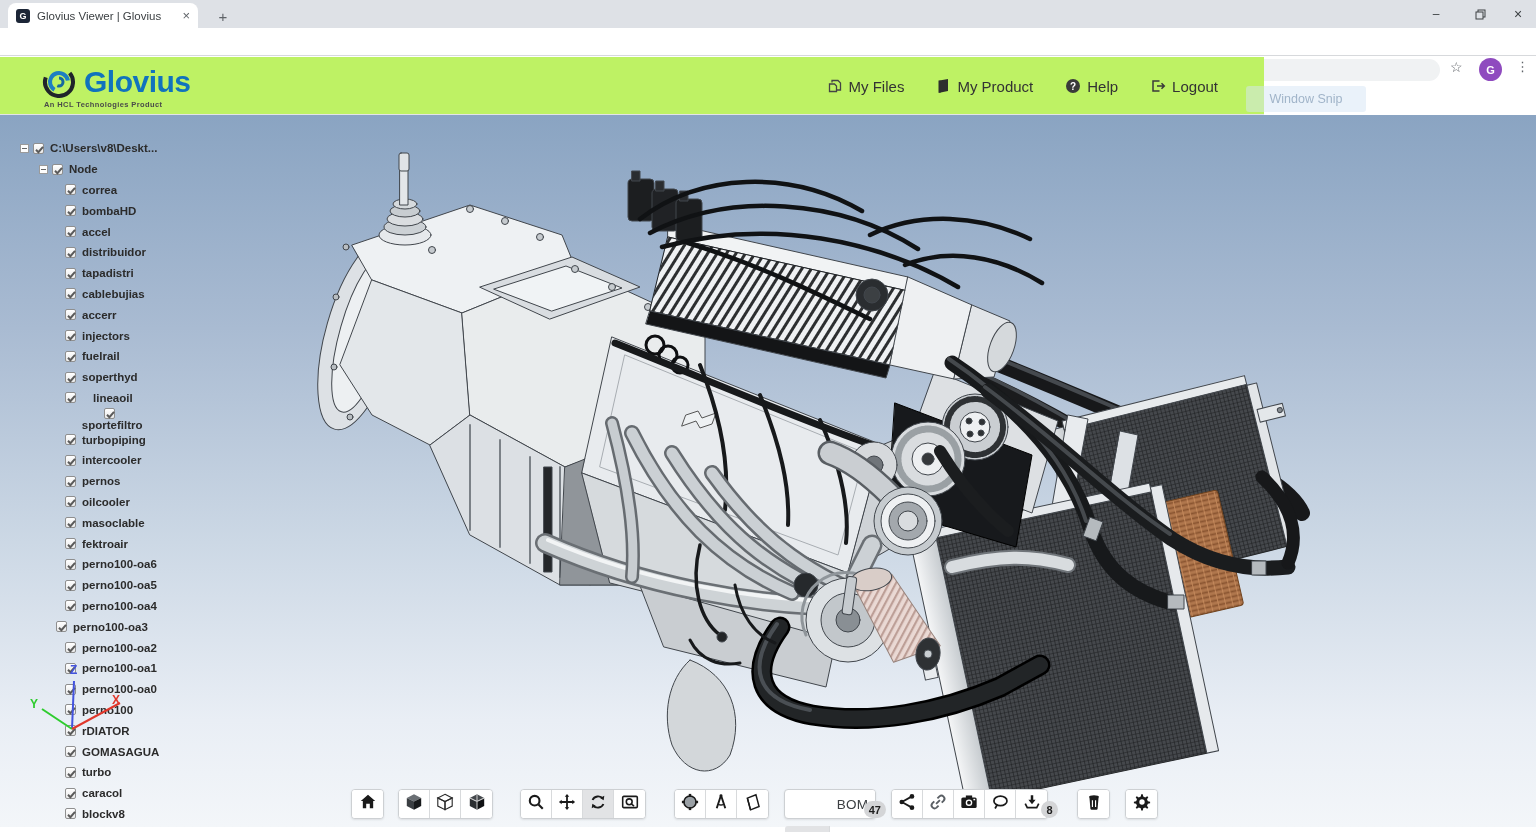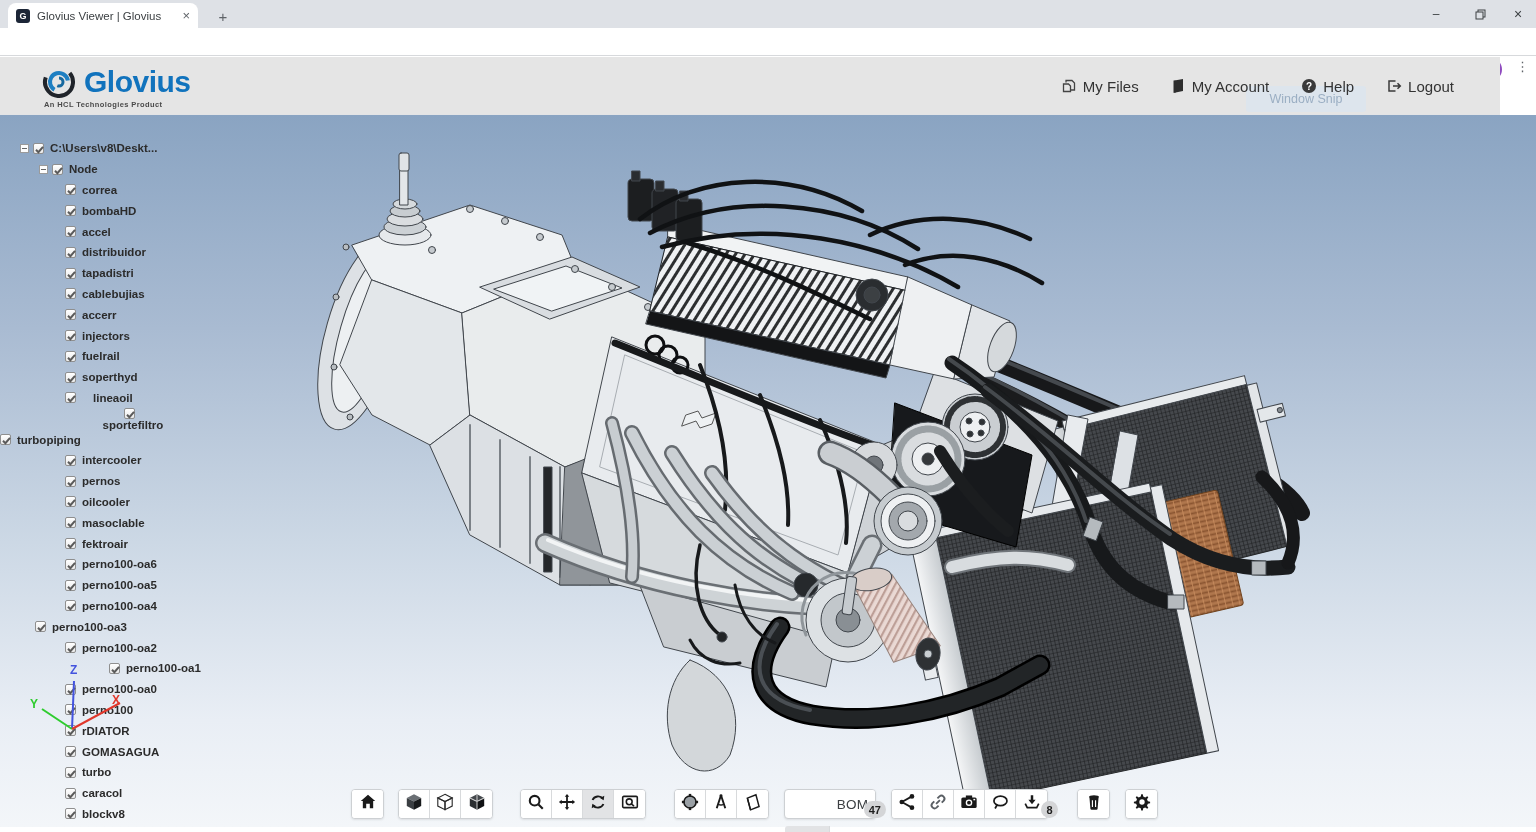--- a/index.html
+++ b/index.html
@@ -17,21 +17,21 @@
   .addrbar { position:absolute; left:0; top:28px; width:1536px; height:28px; background:#fff; border-bottom:1px solid #d7d9dc; }
   .navbtn { position:absolute; top:33px; width:18px; height:18px; color:#5f6368; font-size:15px; display:flex; align-items:center; justify-content:center; }
   .omnibox { position:absolute; left:100px; top:31px; width:1340px; height:22px; background:#f0f2f3; border-radius:11px; display:flex; align-items:center; padding:0 12px; }
   .url { font-size:12.5px; color:#202124; margin-left:8px; white-space:nowrap; }
   .url .path { color:#5f6368; }
   .star { position:absolute; left:1450px; top:31px; font-size:14px; color:#5f6368; }
   .avatar { position:absolute; left:1479px; top:30px; width:23px; height:23px; border-radius:50%; background:#8f4bbf; color:#fff; font-size:11px; font-weight:bold; display:flex; align-items:center; justify-content:center; }
   .kebab { position:absolute; left:1516px; top:31px; font-size:13px; color:#5f6368; }
 
   
-  .site-header { position:absolute; left:0; top:57px; width:1500px; height:58px; background:#e5e5e5; border-bottom:1px solid #e3e4e6; }
+  .site-header { position:absolute; left:0; top:57px; width:1264px; height:58px; background:#bef264; border-bottom:1px solid #e3e4e6; }
   .logo { position:absolute; left:42px; top:8px; display:flex; align-items:center; }
   .logo-word { font-size:30px; font-weight:bold; color:#1173bd; letter-spacing:-0.5px; margin-left:8px; }
   .logo-tag { position:absolute; left:44px; top:43px; font-size:7.5px; font-weight:bold; color:#4a4a4a; letter-spacing:0.4px; }
   .hdr-nav { position:absolute; right:46px; top:0; height:58px; display:flex; align-items:center; gap:32px; }
   .hdr-item { display:flex; align-items:center; gap:6px; font-size:15px; color:#333; cursor:pointer; }
   .hdr-item svg { display:block; }
   .ghost-tip { position:absolute; left:1246px; top:29px; width:120px; height:26px; background:rgba(214,230,246,0.5); border-radius:3px; font-size:12.5px; color:rgba(100,130,160,0.55); display:flex; align-items:center; justify-content:center; }
 
   
   .viewport { position:absolute; left:0; top:115px; width:1536px; height:712px;
@@ -119,21 +119,21 @@
           </span>
           <span>My Files</span>
         </div>
         <div class="hdr-item">
           <span>
             <svg width="15" height="16" viewBox="0 0 15 16">
               <path d="M3.5 2.5 L12 1 V13 L3.5 14.8 Z" fill="#2e2e2e"></path>
               <path d="M3.5 2.5 V14.8" stroke="#2e2e2e" stroke-width="2"></path>
             </svg>
           </span>
-          <span>My Account</span>
+          <span>My Product</span>
         </div>
         <div class="hdr-item">
           <span>
             <svg width="16" height="16" viewBox="0 0 16 16">
               <circle cx="8" cy="8" r="7" fill="#3a3a3a"></circle>
               <text x="8" y="11.5" font-size="10" font-weight="bold" fill="#fff" text-anchor="middle" font-family="Liberation Sans,sans-serif">?</text>
             </svg>
           </span>
           <span>Help</span>
         </div>
@@ -463,21 +463,21 @@
           <span>lineaoil</span>
         </div>
         <div class="trow" style="padding-left: 65px; flex-direction: column;">
           <span class="cbx">
             <svg width="11" height="11" viewBox="0 0 11 11" fill="none" stroke="#5a5a5a" stroke-width="2">
               <path d="M2 5.8 L4.4 8.2 L9 2.8"></path>
             </svg>
           </span>
           <span>sportefiltro</span>
         </div>
-        <div class="trow" style="">
+        <div class="trow" style="padding-left: 65px;">
           <span class="cbx">
             <svg width="11" height="11" viewBox="0 0 11 11" fill="none" stroke="#5a5a5a" stroke-width="2">
               <path d="M2 5.8 L4.4 8.2 L9 2.8"></path>
             </svg>
           </span>
           <span>turbopiping</span>
         </div>
         <div class="trow" style="padding-left: 65px;">
           <span class="cbx">
             <svg width="11" height="11" viewBox="0 0 11 11" fill="none" stroke="#5a5a5a" stroke-width="2">
@@ -535,37 +535,37 @@
           <span>perno100-oa5</span>
         </div>
         <div class="trow" style="padding-left: 65px;">
           <span class="cbx">
             <svg width="11" height="11" viewBox="0 0 11 11" fill="none" stroke="#5a5a5a" stroke-width="2">
               <path d="M2 5.8 L4.4 8.2 L9 2.8"></path>
             </svg>
           </span>
           <span>perno100-oa4</span>
         </div>
-        <div class="trow" style="padding-left: 35px;">
+        <div class="trow" style="padding-left: 44px; margin-left: 12px;">
           <span class="cbx">
             <svg width="11" height="11" viewBox="0 0 11 11" fill="none" stroke="#5a5a5a" stroke-width="2">
               <path d="M2 5.8 L4.4 8.2 L9 2.8"></path>
             </svg>
           </span>
           <span>perno100-oa3</span>
         </div>
         <div class="trow" style="padding-left: 65px;">
           <span class="cbx">
             <svg width="11" height="11" viewBox="0 0 11 11" fill="none" stroke="#5a5a5a" stroke-width="2">
               <path d="M2 5.8 L4.4 8.2 L9 2.8"></path>
             </svg>
           </span>
           <span>perno100-oa2</span>
         </div>
-        <div class="trow" style="padding-left: 65px; margin-left: 44px;">
+        <div class="trow" style="padding-left: 65px;">
           <span class="cbx">
             <svg width="11" height="11" viewBox="0 0 11 11" fill="none" stroke="#5a5a5a" stroke-width="2">
               <path d="M2 5.8 L4.4 8.2 L9 2.8"></path>
             </svg>
           </span>
           <span>perno100-oa1</span>
         </div>
         <div class="trow" style="padding-left: 65px;">
           <span class="cbx">
             <svg width="11" height="11" viewBox="0 0 11 11" fill="none" stroke="#5a5a5a" stroke-width="2">

